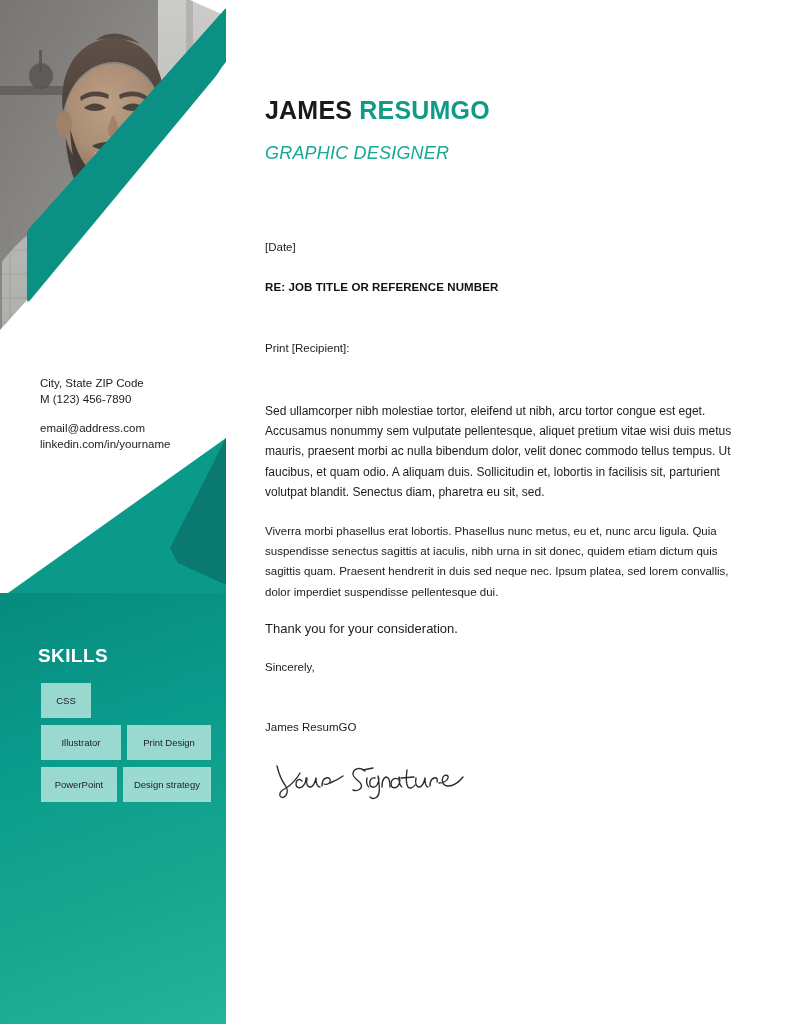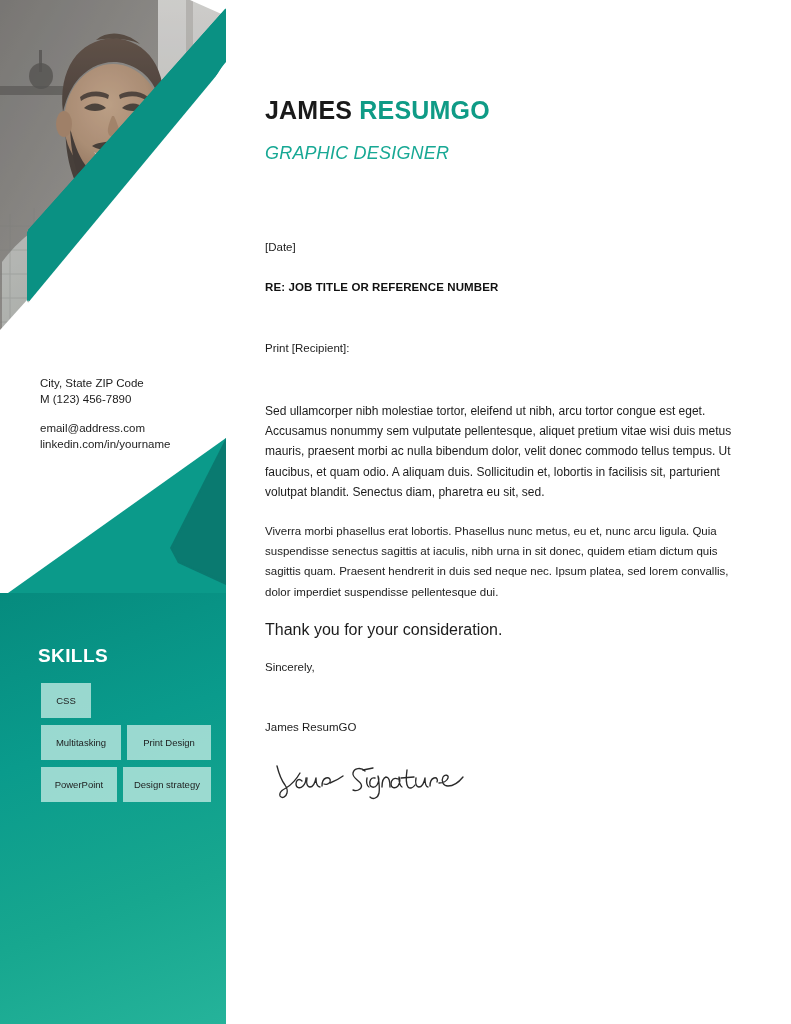--- a/index.html
+++ b/index.html
@@ -181,21 +181,21 @@
     top: 521px;
     width: 482px;
     font-size: 11.5px;
     line-height: 20.2px;
     color: #1c1c1c;
   }
   #thanks {
     position: absolute;
     left: 0;
     top: 621px;
-    font-size: 16px;
+    font-size: 13px;
     color: #1c1c1c;
   }
   #closing {
     position: absolute;
     left: 0;
     top: 661px;
     font-size: 11.5px;
     color: #1c1c1c;
   }
   #signer-name {
@@ -351,21 +351,21 @@
     <div id="skills-panel">
       <div id="skills-title">SKILLS</div>
       <div id="skills-list">
 
         <div class="skill-row">
           <div class="skill-chip" style="width:50px">CSS</div>
         </div>
 
 
         <div class="skill-row">
-          <div class="skill-chip" style="width:80px">Multitasking</div>
+          <div class="skill-chip" style="width:80px">Illustrator</div>
           <div class="skill-chip" style="width:84px">Print Design</div>
         </div>
 
         <div class="skill-row">
           <div class="skill-chip" style="width:79px">PowerPoint</div>
           <div class="skill-chip" style="width:92px">Design strategy</div>
         </div>
 
       </div>
     </div>

